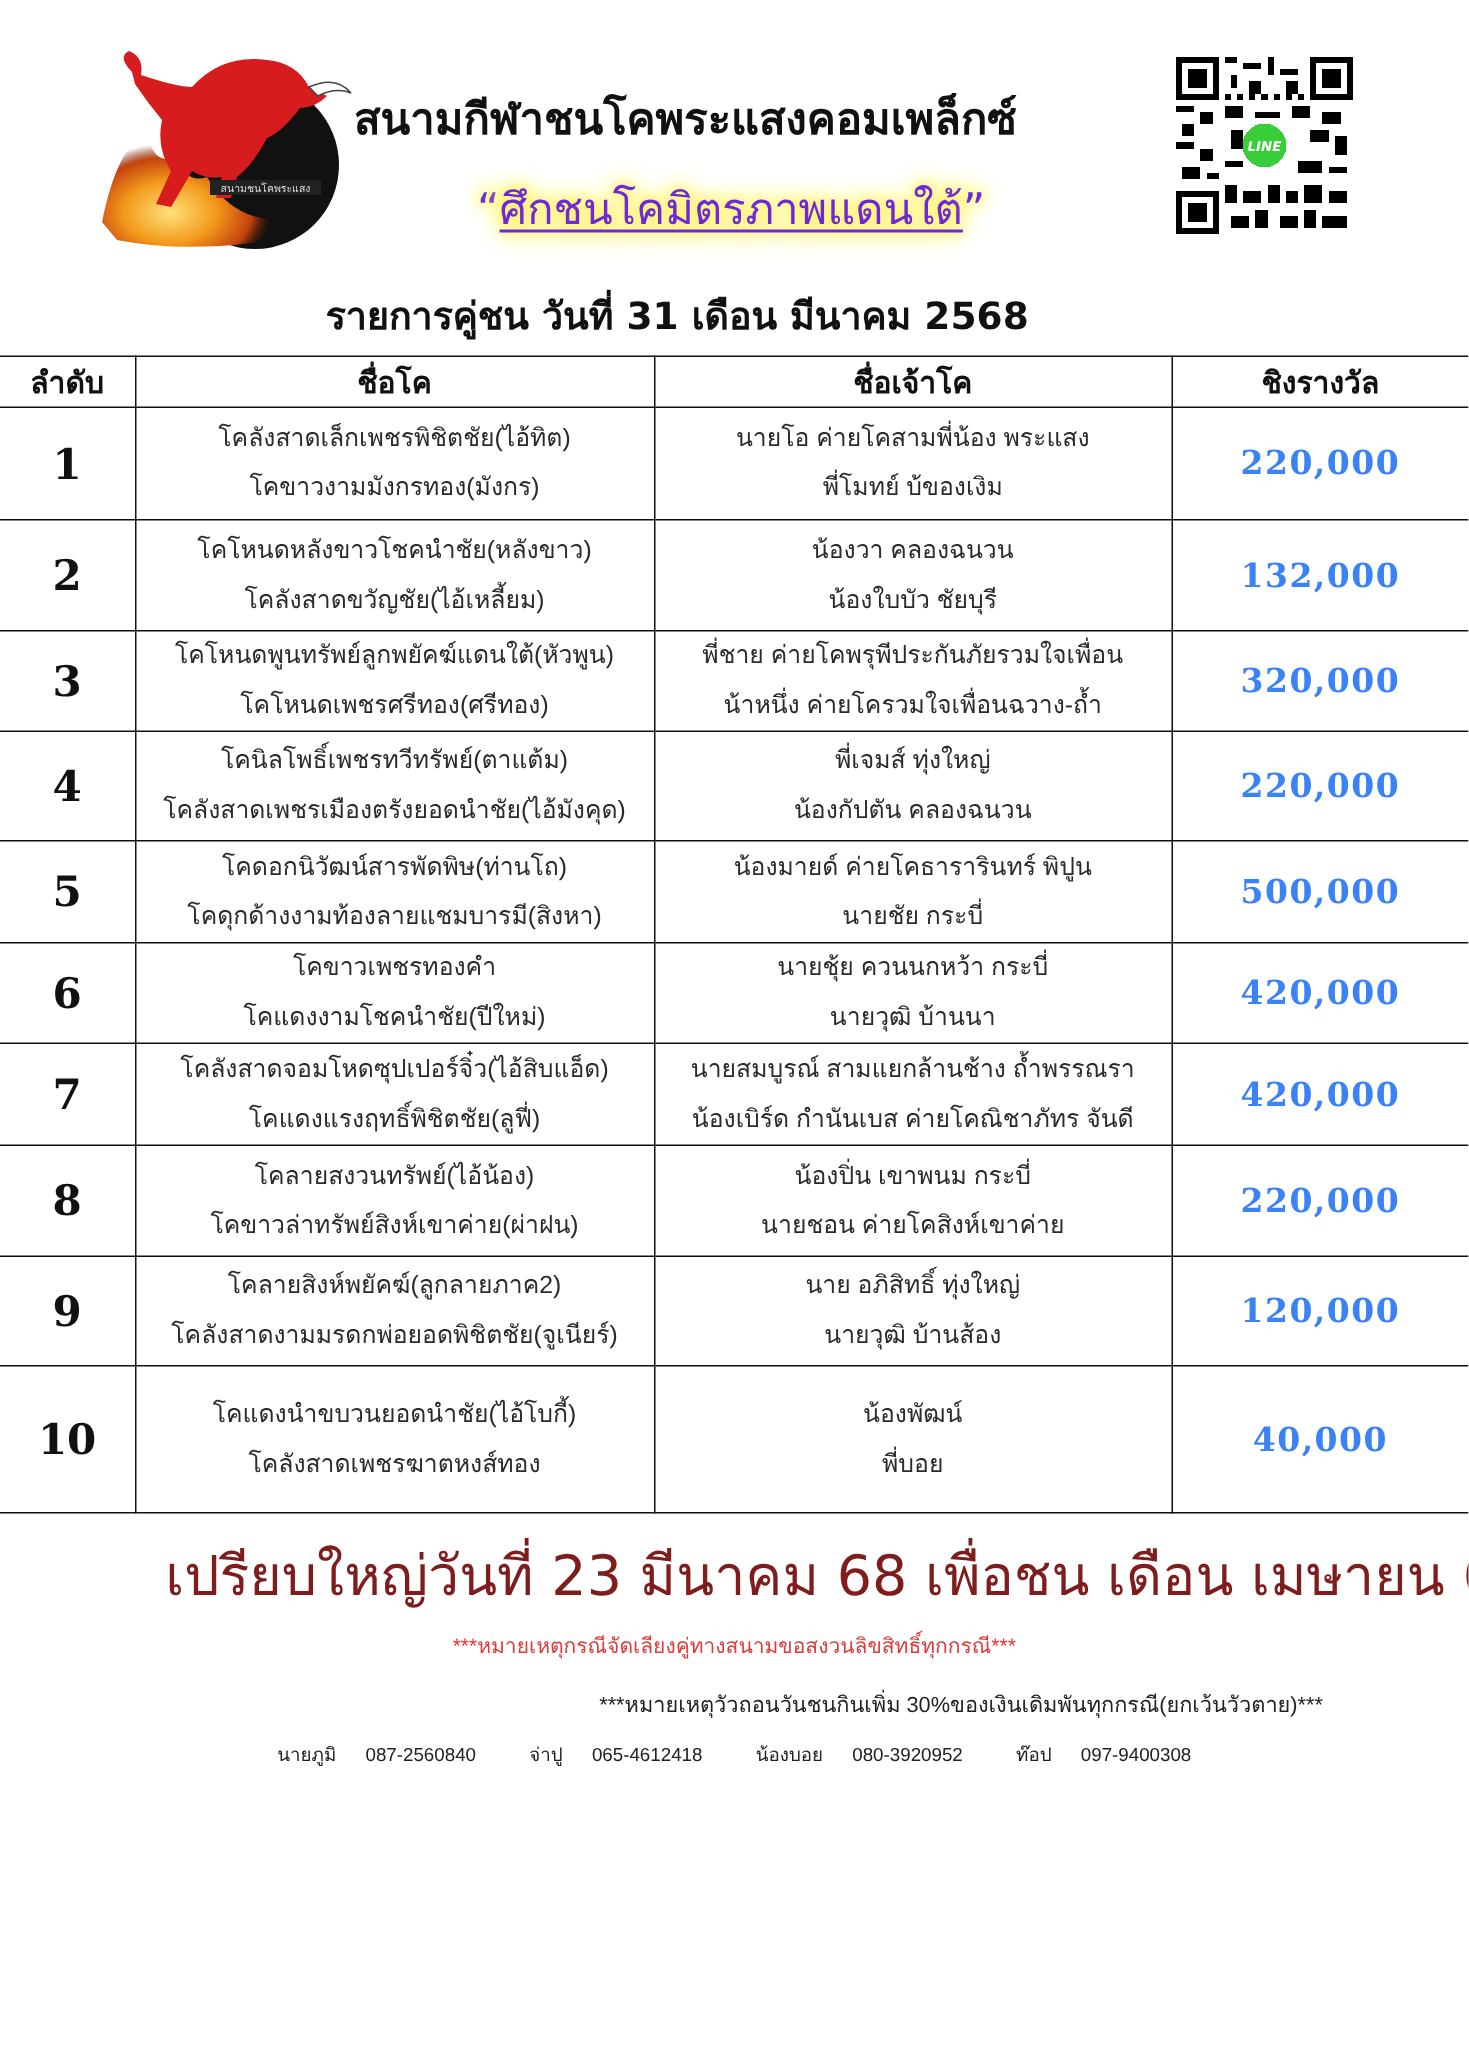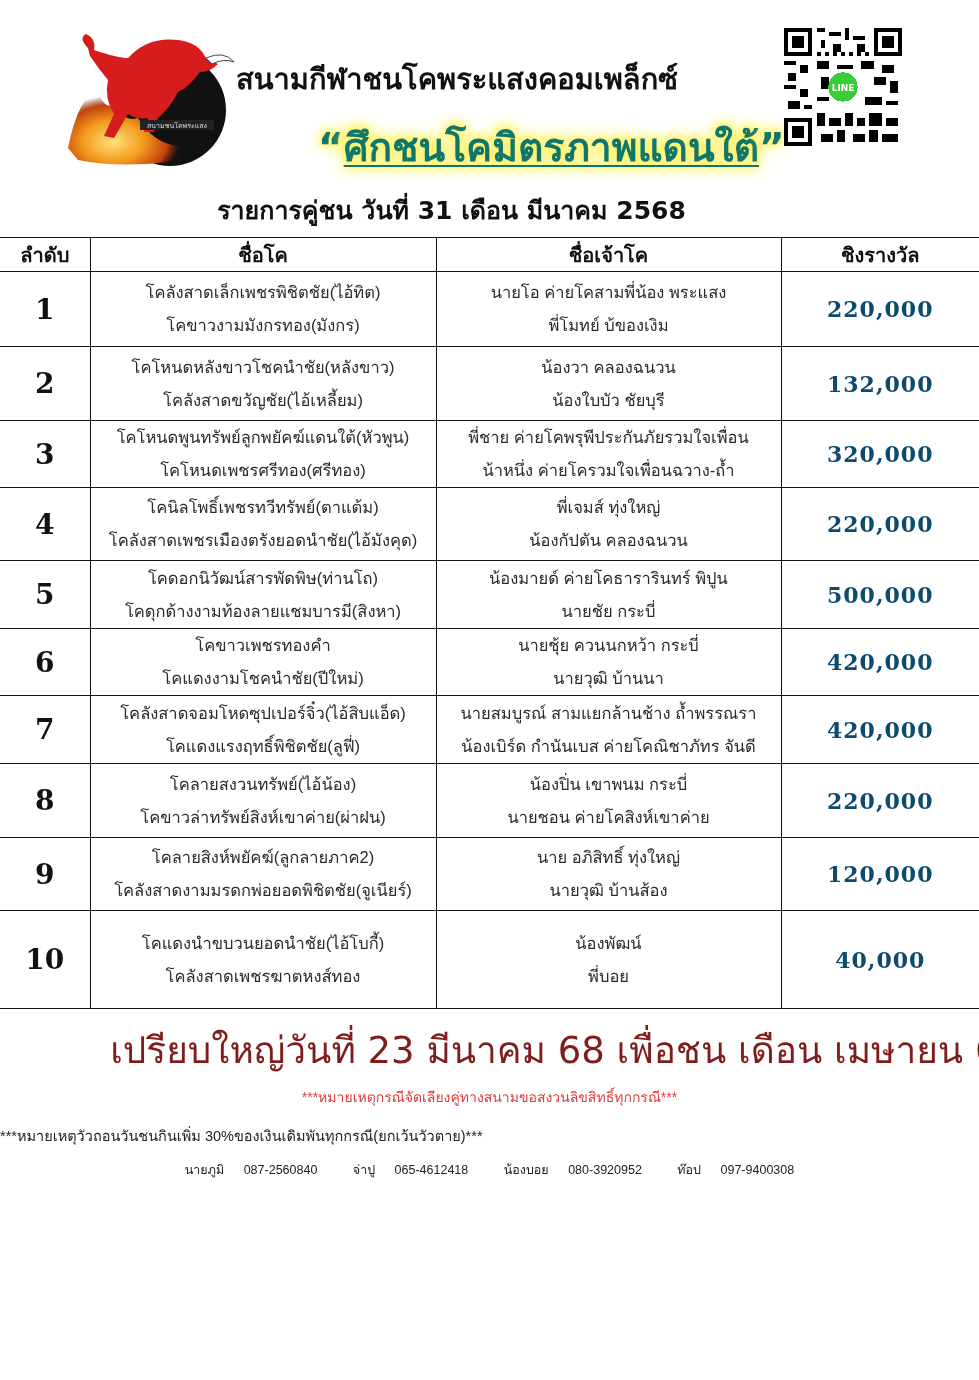--- a/index.html
+++ b/index.html
@@ -1,34 +1,34 @@
 <!DOCTYPE html>
 <html><head>
 <meta charset="utf-8">
 <style>
   html, body { margin:0; padding:0; background:#ffffff; }
   body { width:979px; height:1380px; position:relative; overflow:hidden; font-family:"DejaVu Sans", sans-serif; color:#1a1a1a; }
   .logo { position:absolute; left:58px; top:28px; width:180px; height:140px; }
-  .qr { position:absolute; left:784px; top:28px; width:118px; height:118px; background:#14b8a6; }
+  .qr { position:absolute; left:784px; top:38px; width:118px; height:118px; background:#14b8a6;font-style:italic; }
   .title { position:absolute; left:236px; top:56px; font-size:29px; font-weight:bold; color:#111; letter-spacing:0px; white-space:nowrap; font-family:Liberation Mono, monospace; }
-  .subtitle { position:absolute; left:318px; top:116px; font-size:39px; font-weight:bold; color:#0f766e; white-space:nowrap;
+  .subtitle { position:absolute; left:318px; top:116px; font-size:29px; font-weight:normal; color:#6d28d9; white-space:nowrap;
     text-shadow: 0 0 6px #fff36a, 0 0 10px #fff36a, 0 0 14px #ffec40, 0 0 18px #fff36a; }
   .subtitle .u { text-decoration:underline; text-decoration-thickness:2px; text-underline-offset:4px; }
   .date-line { position:absolute; left:0; width:903px; top:190px; text-align:center; font-size:25px; font-weight:bold; color:#111; white-space:nowrap; }
   table.fight { position:absolute; left:0; top:237px; width:979px; border-collapse:collapse; table-layout:fixed; }
   table.fight td, table.fight th { border:1.5px solid #111; text-align:center; vertical-align:middle; padding:0; }
   table.fight tr > *:first-child { border-left:none; }
   table.fight tr > *:last-child { border-right:none; }
   table.fight th { font-size:20px; font-weight:bold; height:33px; color:#111; }
   .no { font-family:"DejaVu Serif", serif; font-weight:bold; font-size:28px; color:#111; }
   .names div, .owners div { font-size:16.5px; line-height:33px; color:#2b2b2b; white-space:nowrap; font-family:"Liberation Sans", sans-serif; }
-  .prize { font-family:"DejaVu Serif", serif; font-weight:bold; font-size:22px; letter-spacing:1px; color:#0c4a6e; }
+  .prize { font-family:"DejaVu Serif", serif; font-weight:bold; font-size:22px; letter-spacing:1px; color:#3b82f6; }
   .next { position:absolute; left:0; width:979px; top:1020px; text-align:right; font-size:37px; color:#7f1d1d; white-space:nowrap; font-family:"DejaVu Sans", sans-serif;margin-left:43px; }
   .note1 { position:absolute; left:0; width:979px; top:1086px; text-align:center; font-size:14px; color:#e03a3a; font-family:"Liberation Sans", sans-serif; }
-  .note2 { position:absolute; left:0; width:882px; top:1124px; text-align:left; font-size:14.5px; color:#222; font-family:"Liberation Sans", sans-serif; }
+  .note2 { position:absolute; left:0; width:882px; top:1124px; text-align:right; font-size:14.5px; color:#222; font-family:"Liberation Sans", sans-serif; }
   .contacts { position:absolute; left:0; width:979px; top:1160px; text-align:center; font-size:12.5px; color:#222; font-family:"Liberation Sans", sans-serif; }
   .contacts span { margin:0 8px;text-align:right; }
 </style>
 </head>
 <body>
 
 <div class="logo">
   <svg width="180" height="140" viewBox="0 0 180 140">
     <defs>
       <radialGradient id="fire" cx="40%" cy="70%" r="60%">

